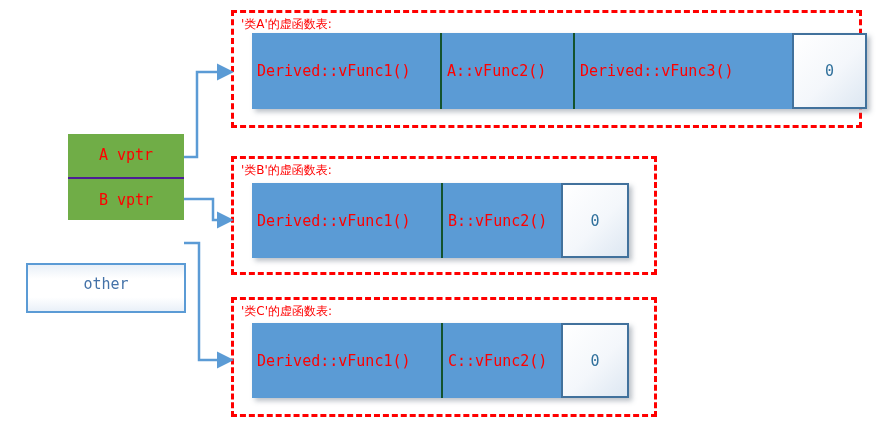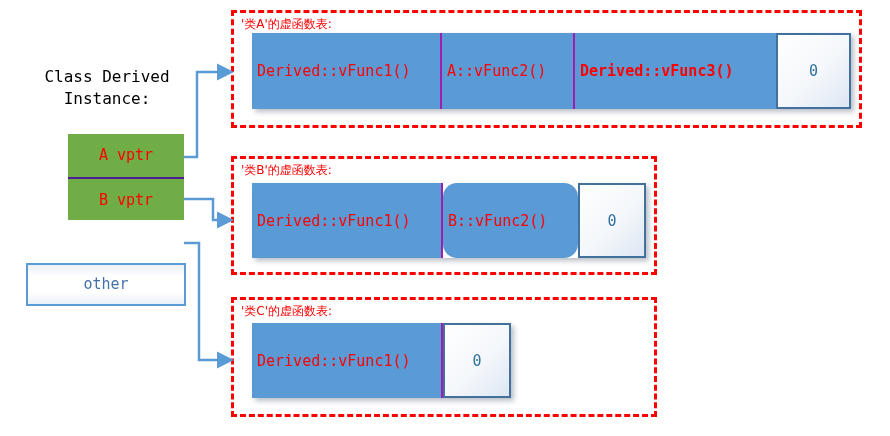--- a/index.html
+++ b/index.html
@@ -16,21 +16,21 @@
     text-align:center; color:var(--instance-text);
     font-size:16px; line-height:22px; white-space:nowrap;
   }
   .stack { position:absolute; left:28px; top:134px; width:156px; }
   .vptr-cell {
     height:43px; line-height:43px; text-align:center;
     background:var(--green); color:var(--red-text); font-size:15px;margin-left:40px;
   }
   .vptr-cell + .vptr-cell { border-top:2px solid #4c1d95; }
   .other-cell {
-    position:absolute; left:26px; top:263px; width:160px; height:43px;
+    position:absolute; left:26px; top:263px; width:160px; height:50px;
     line-height:39px; text-align:center; font-size:15px;
     color:var(--other-text);
     border:2px solid var(--arrow);
     background:linear-gradient(180deg,#e9f0f8 0%,#ffffff 30%,#ffffff 70%,#e9f0f8 100%);
   }
 
   
   .vtable {
     position:absolute; border:3px dashed var(--dashed-border);
     padding:1px 0 0 7px;
@@ -48,50 +48,46 @@
     position:absolute; display:flex;
     box-shadow:3px 3px 5px rgba(105,115,130,.45);
   }
   #row-a { left:252px; top:33px;  height:76px; }
   #row-b { left:252px; top:183px; height:75px; }
   #row-c { left:252px; top:323px; height:75px; }
   .fn-cell {
     background:var(--blue-cell); color:var(--red-text);
     font-size:15px; padding-left:5px; white-space:nowrap; overflow:hidden;
     display:flex; align-items:center;
-    border-right:2px solid #a21caf;
+    border-right:2px solid #14532d;
   }
   .fn-cell.last { border-right:none; }
   .zero-cell {
     border:2px solid var(--zero-border); color:var(--zero-text);
     font-size:15px; display:flex; align-items:center; justify-content:center;
     background:linear-gradient(135deg,#ffffff 0%,#f4f7fb 55%,#dde7f2 100%);
   }
   #row-a .fn-cell:nth-child(1){ width:190px; }
   #row-a .fn-cell:nth-child(2){ width:133px; }
-  #row-a .fn-cell:nth-child(3){ width:201px;font-weight:bold; }
+  #row-a .fn-cell:nth-child(3){ width:217px; }
   #row-a .zero-cell { width:75px; }
   #row-b .fn-cell:nth-child(1), #row-c .fn-cell:nth-child(1){ width:191px; }
-  #row-b .fn-cell:nth-child(2), #row-c .fn-cell:nth-child(2){ width:135px;border-radius:14px; }
+  #row-b .fn-cell:nth-child(2), #row-c .fn-cell:nth-child(2){ width:118px; }
   #row-b .zero-cell, #row-c .zero-cell { width:68px; }
 
   
   #arrows { position:absolute; inset:0; pointer-events:none; }
   .arrow-line { stroke:var(--arrow); stroke-width:2.5; fill:none; }
   .arrow-head { fill:var(--arrow); stroke:none; }
 </style>
 </head>
 <body>
 
 <div id="canvas">
 
-  <div class="instance-title">
-    <div>Class Derived</div>
-    <div>Instance:</div>
-  </div>
 
   <div class="stack">
     <div class="vptr-cell">A vptr</div>
     <div class="vptr-cell">B vptr</div>
   </div>
   <div class="other-cell">other</div>
 
   <div class="vtable" id="vtable-a">
     <div class="vtable-title">'类A'的虚函数表:</div>
   </div>
@@ -109,20 +105,21 @@
     <div class="fn-cell">Derived::vFunc1()</div>
     <div class="fn-cell last">B::vFunc2()</div>
     <div class="zero-cell">0</div>
   </div>
 
   <div class="vtable" id="vtable-c">
     <div class="vtable-title">'类C'的虚函数表:</div>
   </div>
   <div class="vrow" id="row-c">
     <div class="fn-cell">Derived::vFunc1()</div>
+    <div class="fn-cell last">C::vFunc2()</div>
     <div class="zero-cell">0</div>
   </div>
 
   <svg id="arrows" width="890" height="436" viewBox="0 0 890 436">
     <g>
       <path class="arrow-line" d="M184,157 L197,157 L197,72 L217,72"></path>
       <polygon class="arrow-head" points="217,63.5 234,72 217,80.5"></polygon>
     </g>
     <g>
       <path class="arrow-line" d="M184,199 L213,199 L213,220 L217,220"></path>

